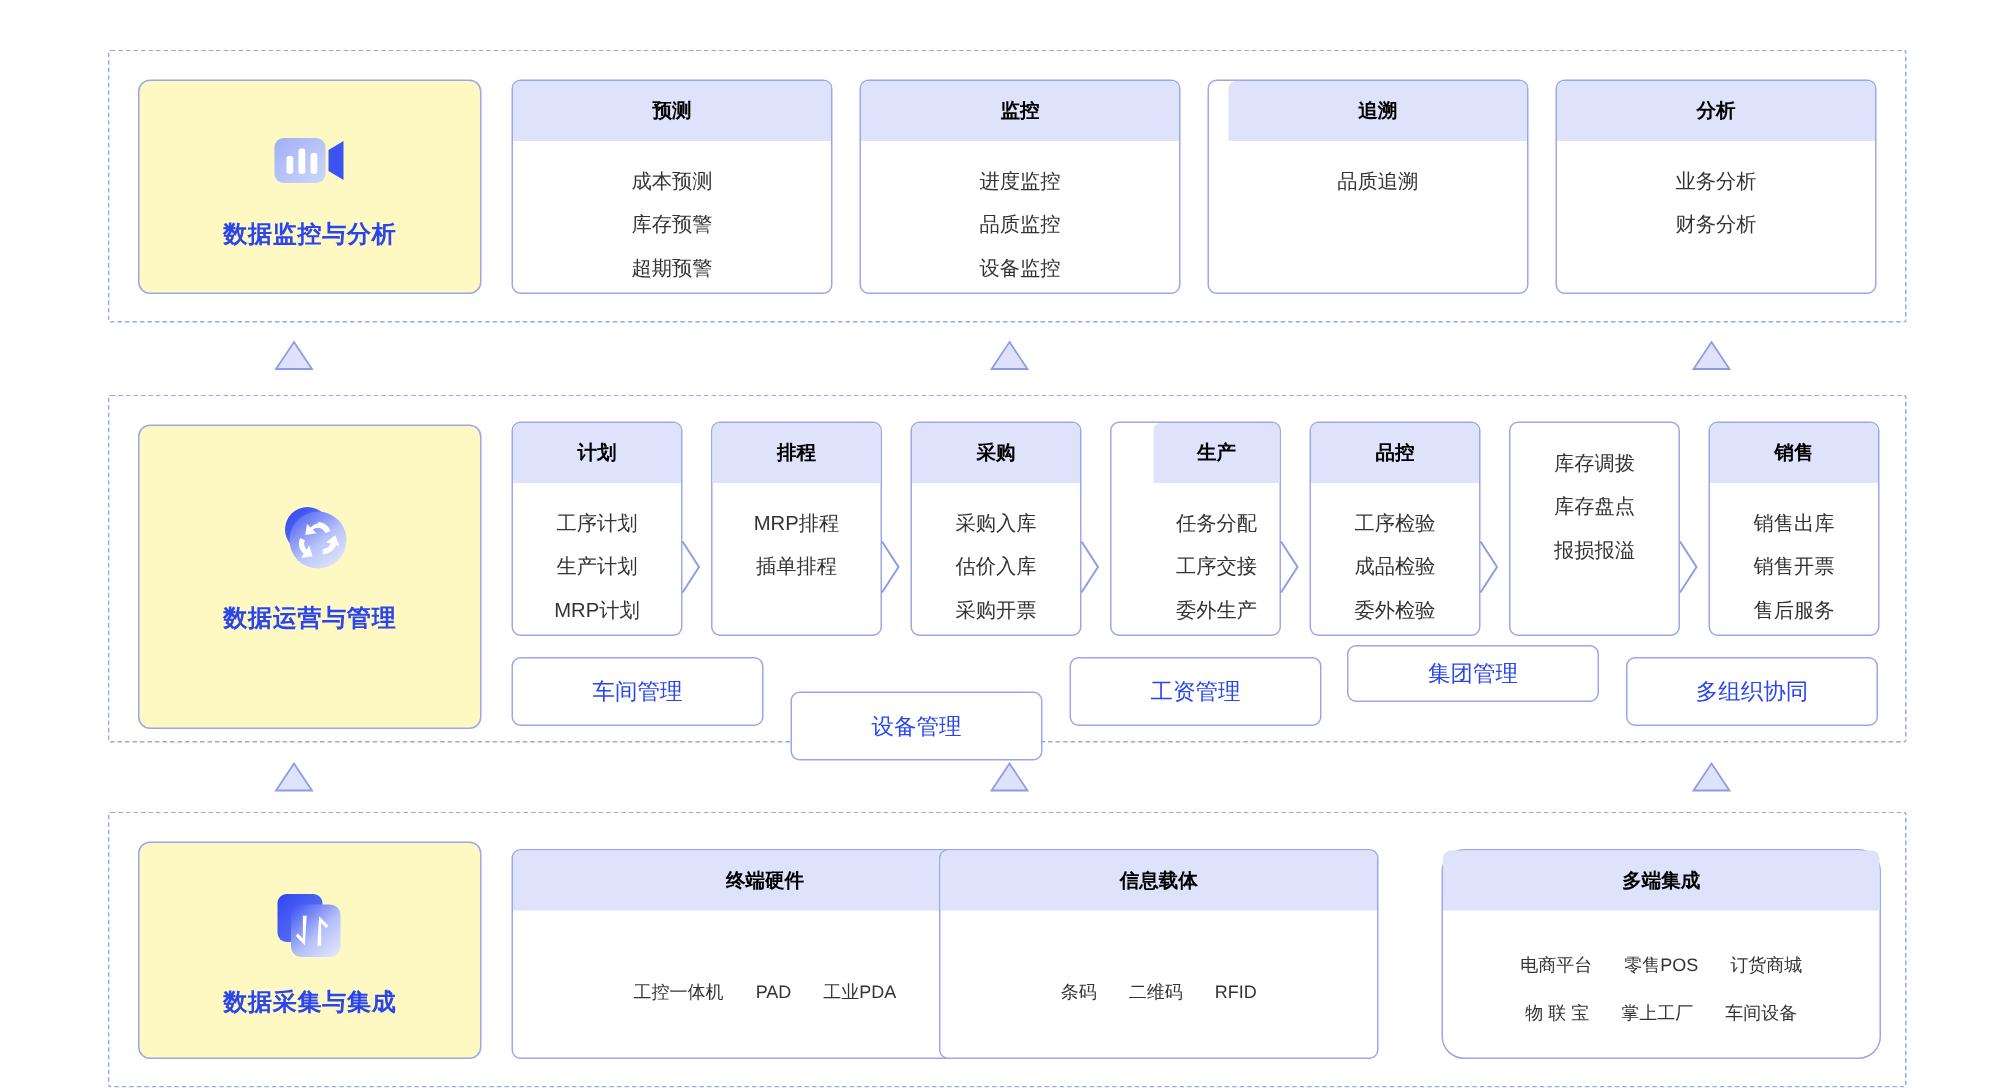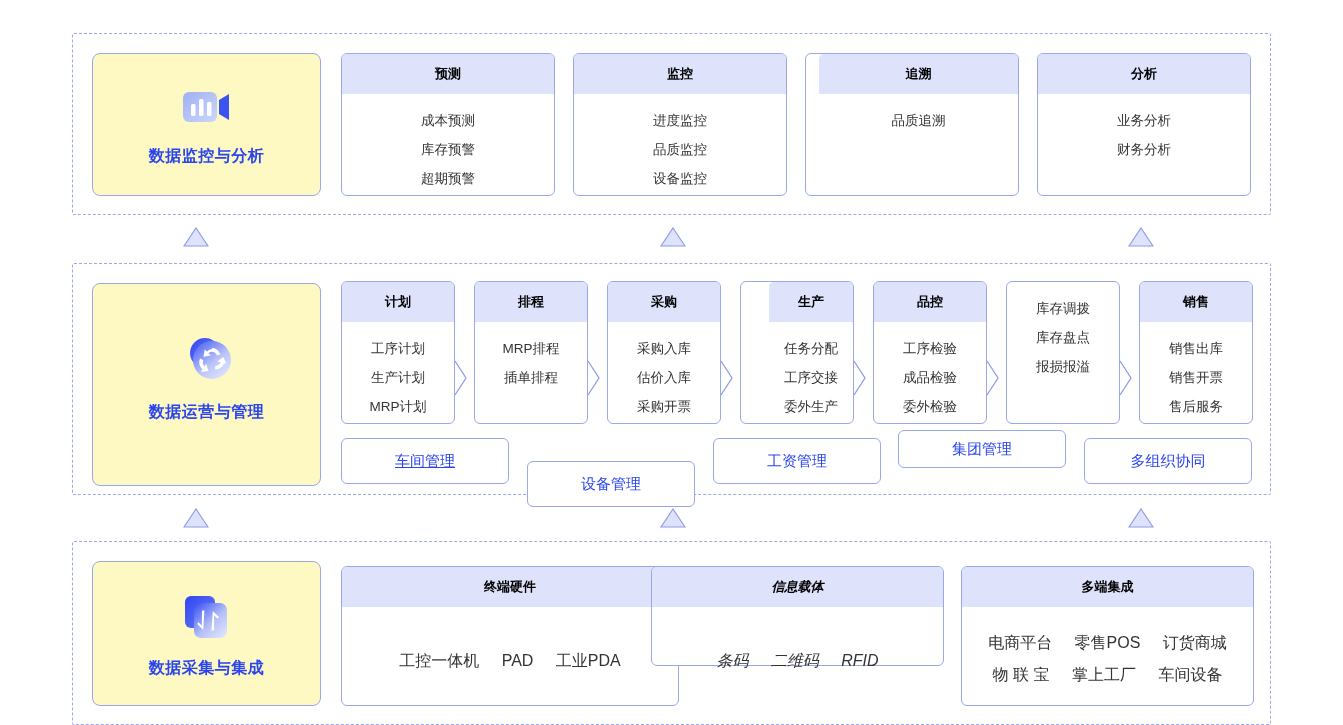--- a/index.html
+++ b/index.html
@@ -115,21 +115,21 @@
     font-size: 15px;
     display: flex;
     align-items: center;
     justify-content: center;
   }
   .tri-wrap { position: absolute; }
   .tri-svg { display: block; }
 
   
   .inline-rows { text-align: center; }
-  .inline-rows .line { font-size: 16px; color: #333; line-height: 32px; white-space: nowrap; }
+  .inline-rows .line { font-size: 12px; color: #333; line-height: 32px; white-space: nowrap; }
   .inline-rows .line span { display: inline-block; }
   .inline-rows .line span + span { margin-left: 18px; }
 </style>
 </head>
 <body>
 
 <div class="page">
 
   <div class="section" id="section-top"></div>
 
@@ -313,21 +313,21 @@
 
   <div class="card" style="left:1139px; top:281px; width:114px; height:143px;">
     <div class="card-head">销售</div>
     <div class="card-body">
       <div class="row">销售出库</div>
       <div class="row">销售开票</div>
       <div class="row">售后服务</div>
     </div>
   </div>
 
-  <div class="pill" style="left:341px; top:438px; width:168px; height:46px;text-decoration:underline;">车间管理</div>
+  <div class="pill" style="left:341px; top:438px; width:168px; height:46px;">车间管理</div>
   <div class="pill" style="left:527px; top:438px; width:168px; height:46px;margin-top:23px;">设备管理</div>
   <div class="pill" style="left:713px; top:438px; width:168px; height:46px;">工资管理</div>
   <div class="pill" style="left:898px; top:430px; width:168px; height:38px;">集团管理</div>
   <div class="pill" style="left:1084px; top:438px; width:168px; height:46px;">多组织协同</div>
 
   <div class="tri-wrap" style="left:183px; top:508px;">
     <svg class="tri-svg" width="26" height="20" viewBox="0 0 26 20">
         <polygon points="13,1 25,19 1,19" fill="#dee2fb" stroke="#8d9ce6" stroke-width="1.2"></polygon>
       </svg>
   </div>
@@ -374,32 +374,32 @@
     <div class="card-head">终端硬件</div>
     <div class="card-body inline-rows" style="padding-top:38px;">
       <div class="line">
         <span>工控一体机</span>
         <span>PAD</span>
         <span>工业PDA</span>
       </div>
     </div>
   </div>
 
-  <div class="card" style="left:651px; top:566px; width:293px; height:100px;font-style:italic;">
+  <div class="card" style="left:626px; top:566px; width:293px; height:140px;">
     <div class="card-head">信息载体</div>
     <div class="card-body inline-rows" style="padding-top:38px;">
       <div class="line">
         <span>条码</span>
         <span>二维码</span>
         <span>RFID</span>
       </div>
     </div>
   </div>
 
-  <div class="card" style="left:961px; top:566px; width:293px; height:140px;">
+  <div class="card" style="left:961px; top:566px; width:293px; height:140px;border-radius:15px;">
     <div class="card-head">多端集成</div>
     <div class="card-body inline-rows" style="padding-top:20px;">
       <div class="line">
         <span>电商平台</span>
         <span>零售POS</span>
         <span>订货商城</span>
       </div>
       <div class="line">
         <span>物 联 宝</span>
         <span>掌上工厂</span>

